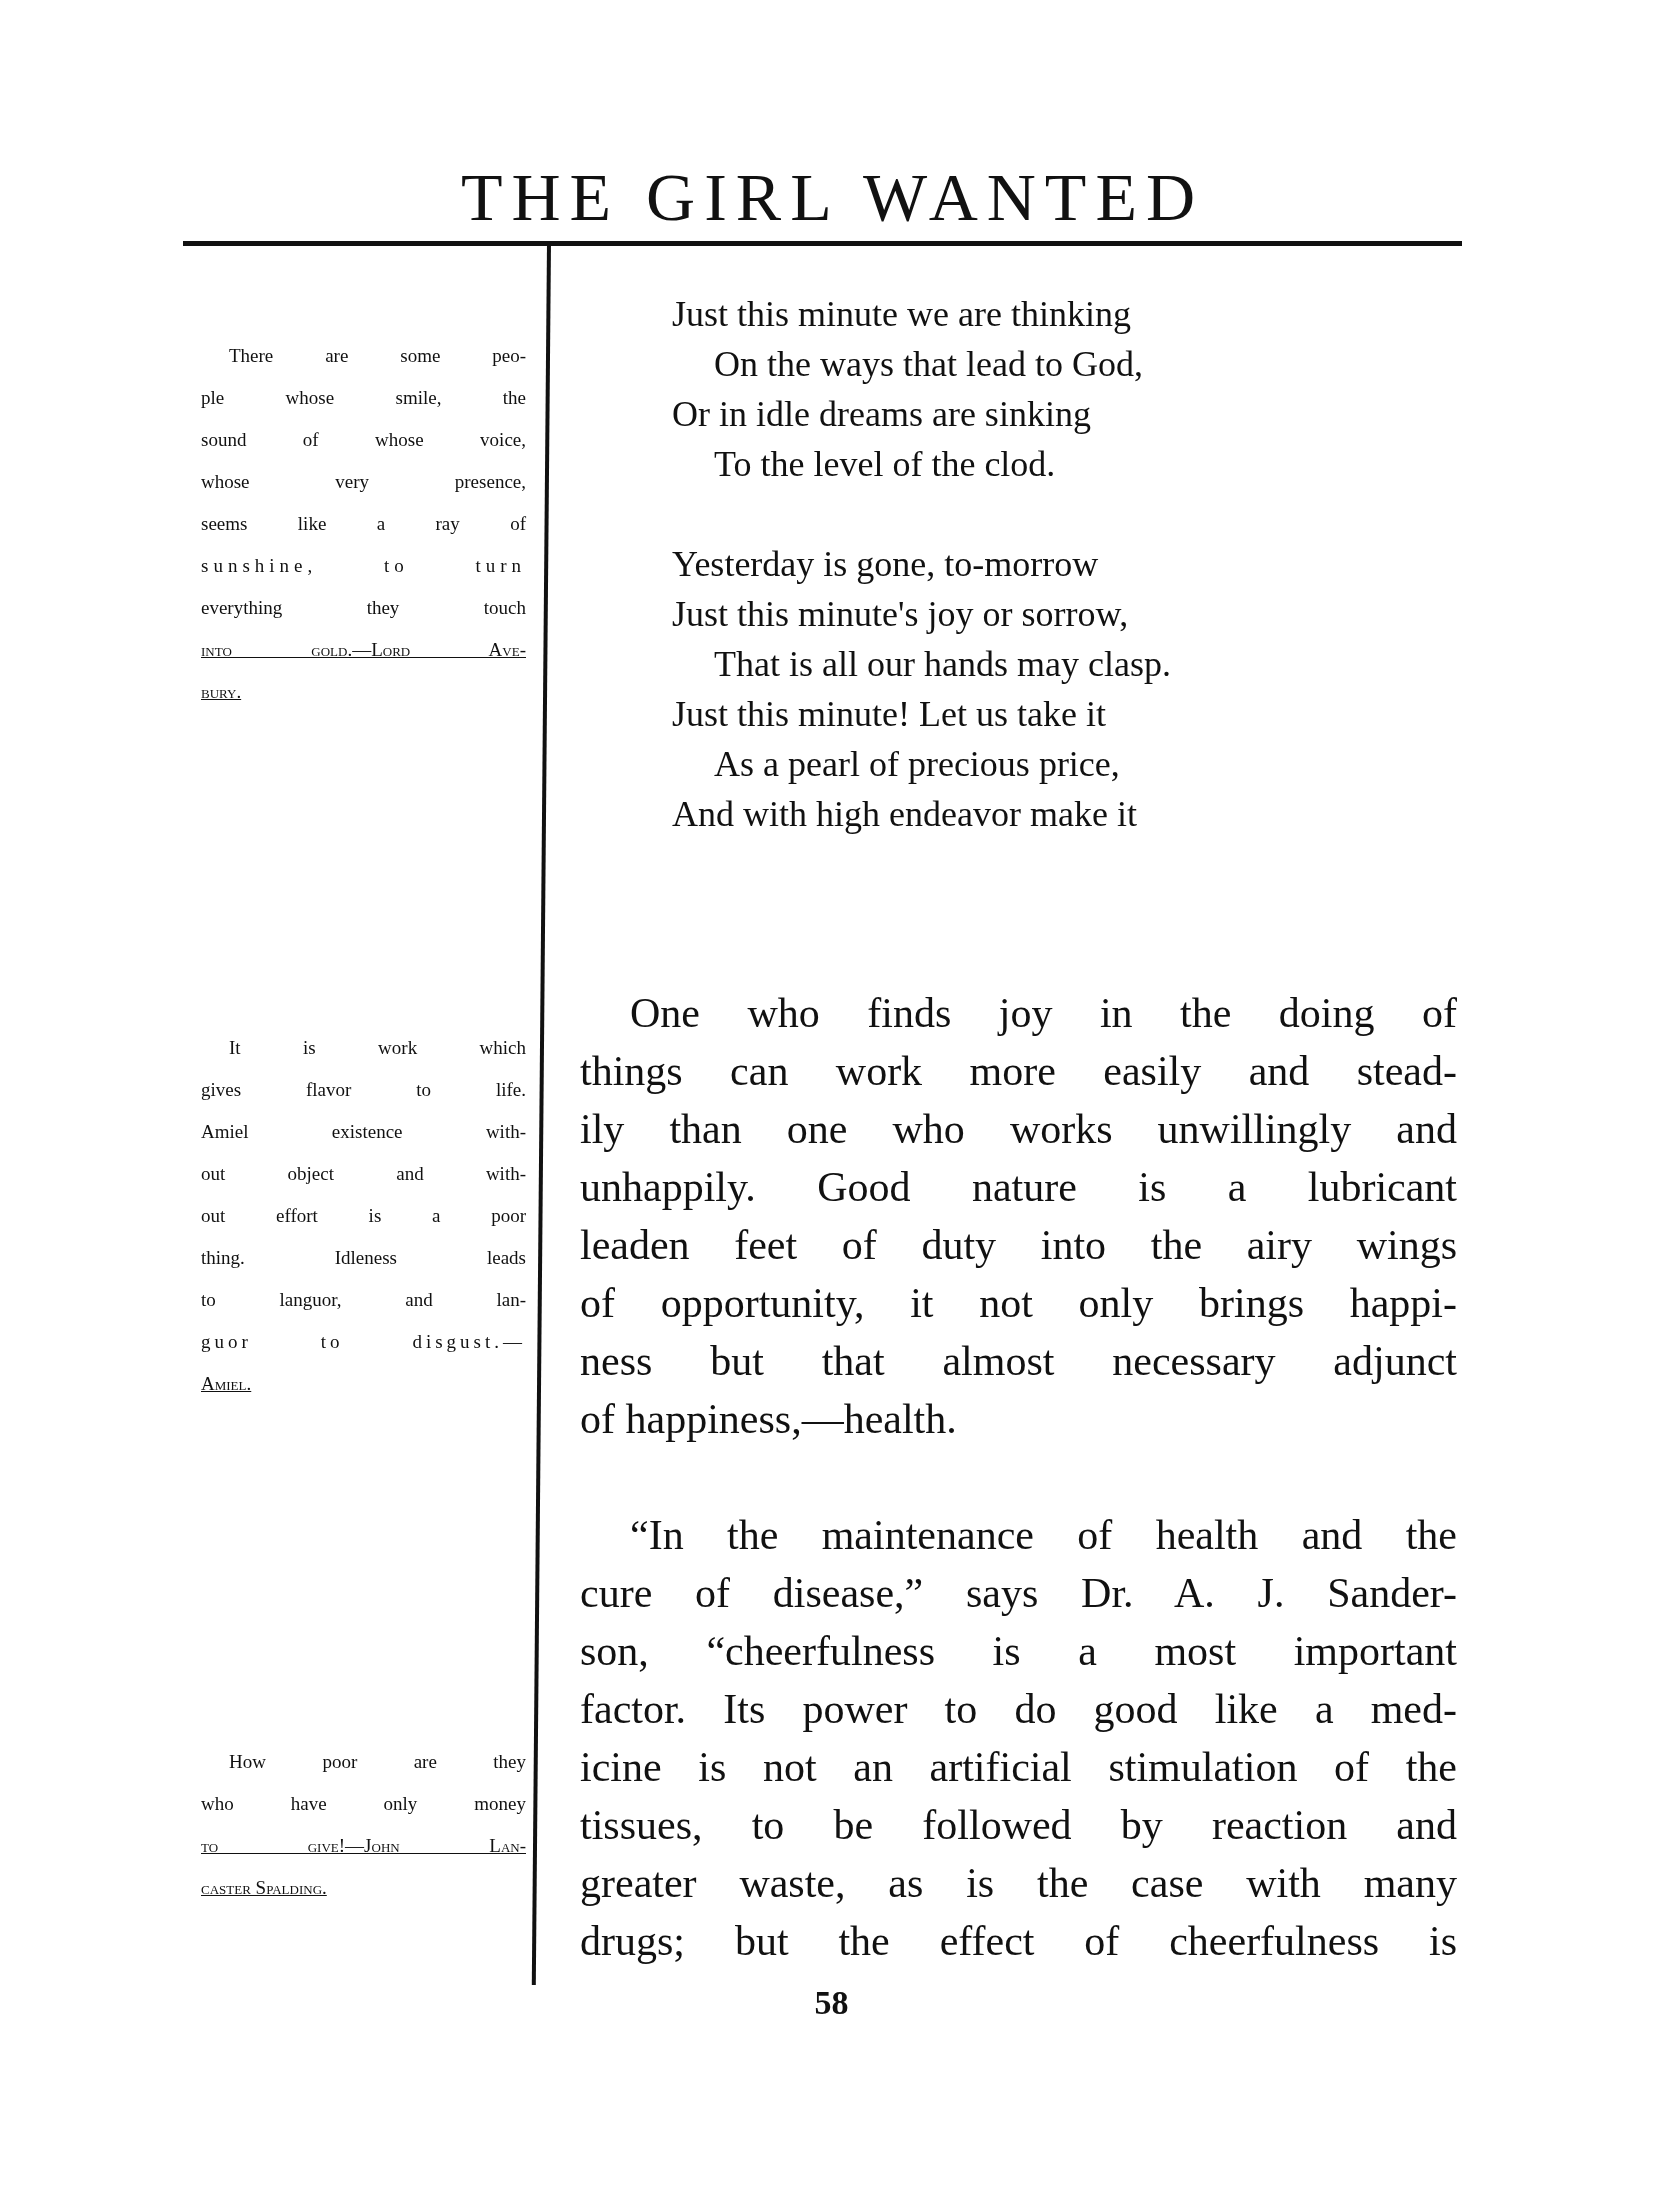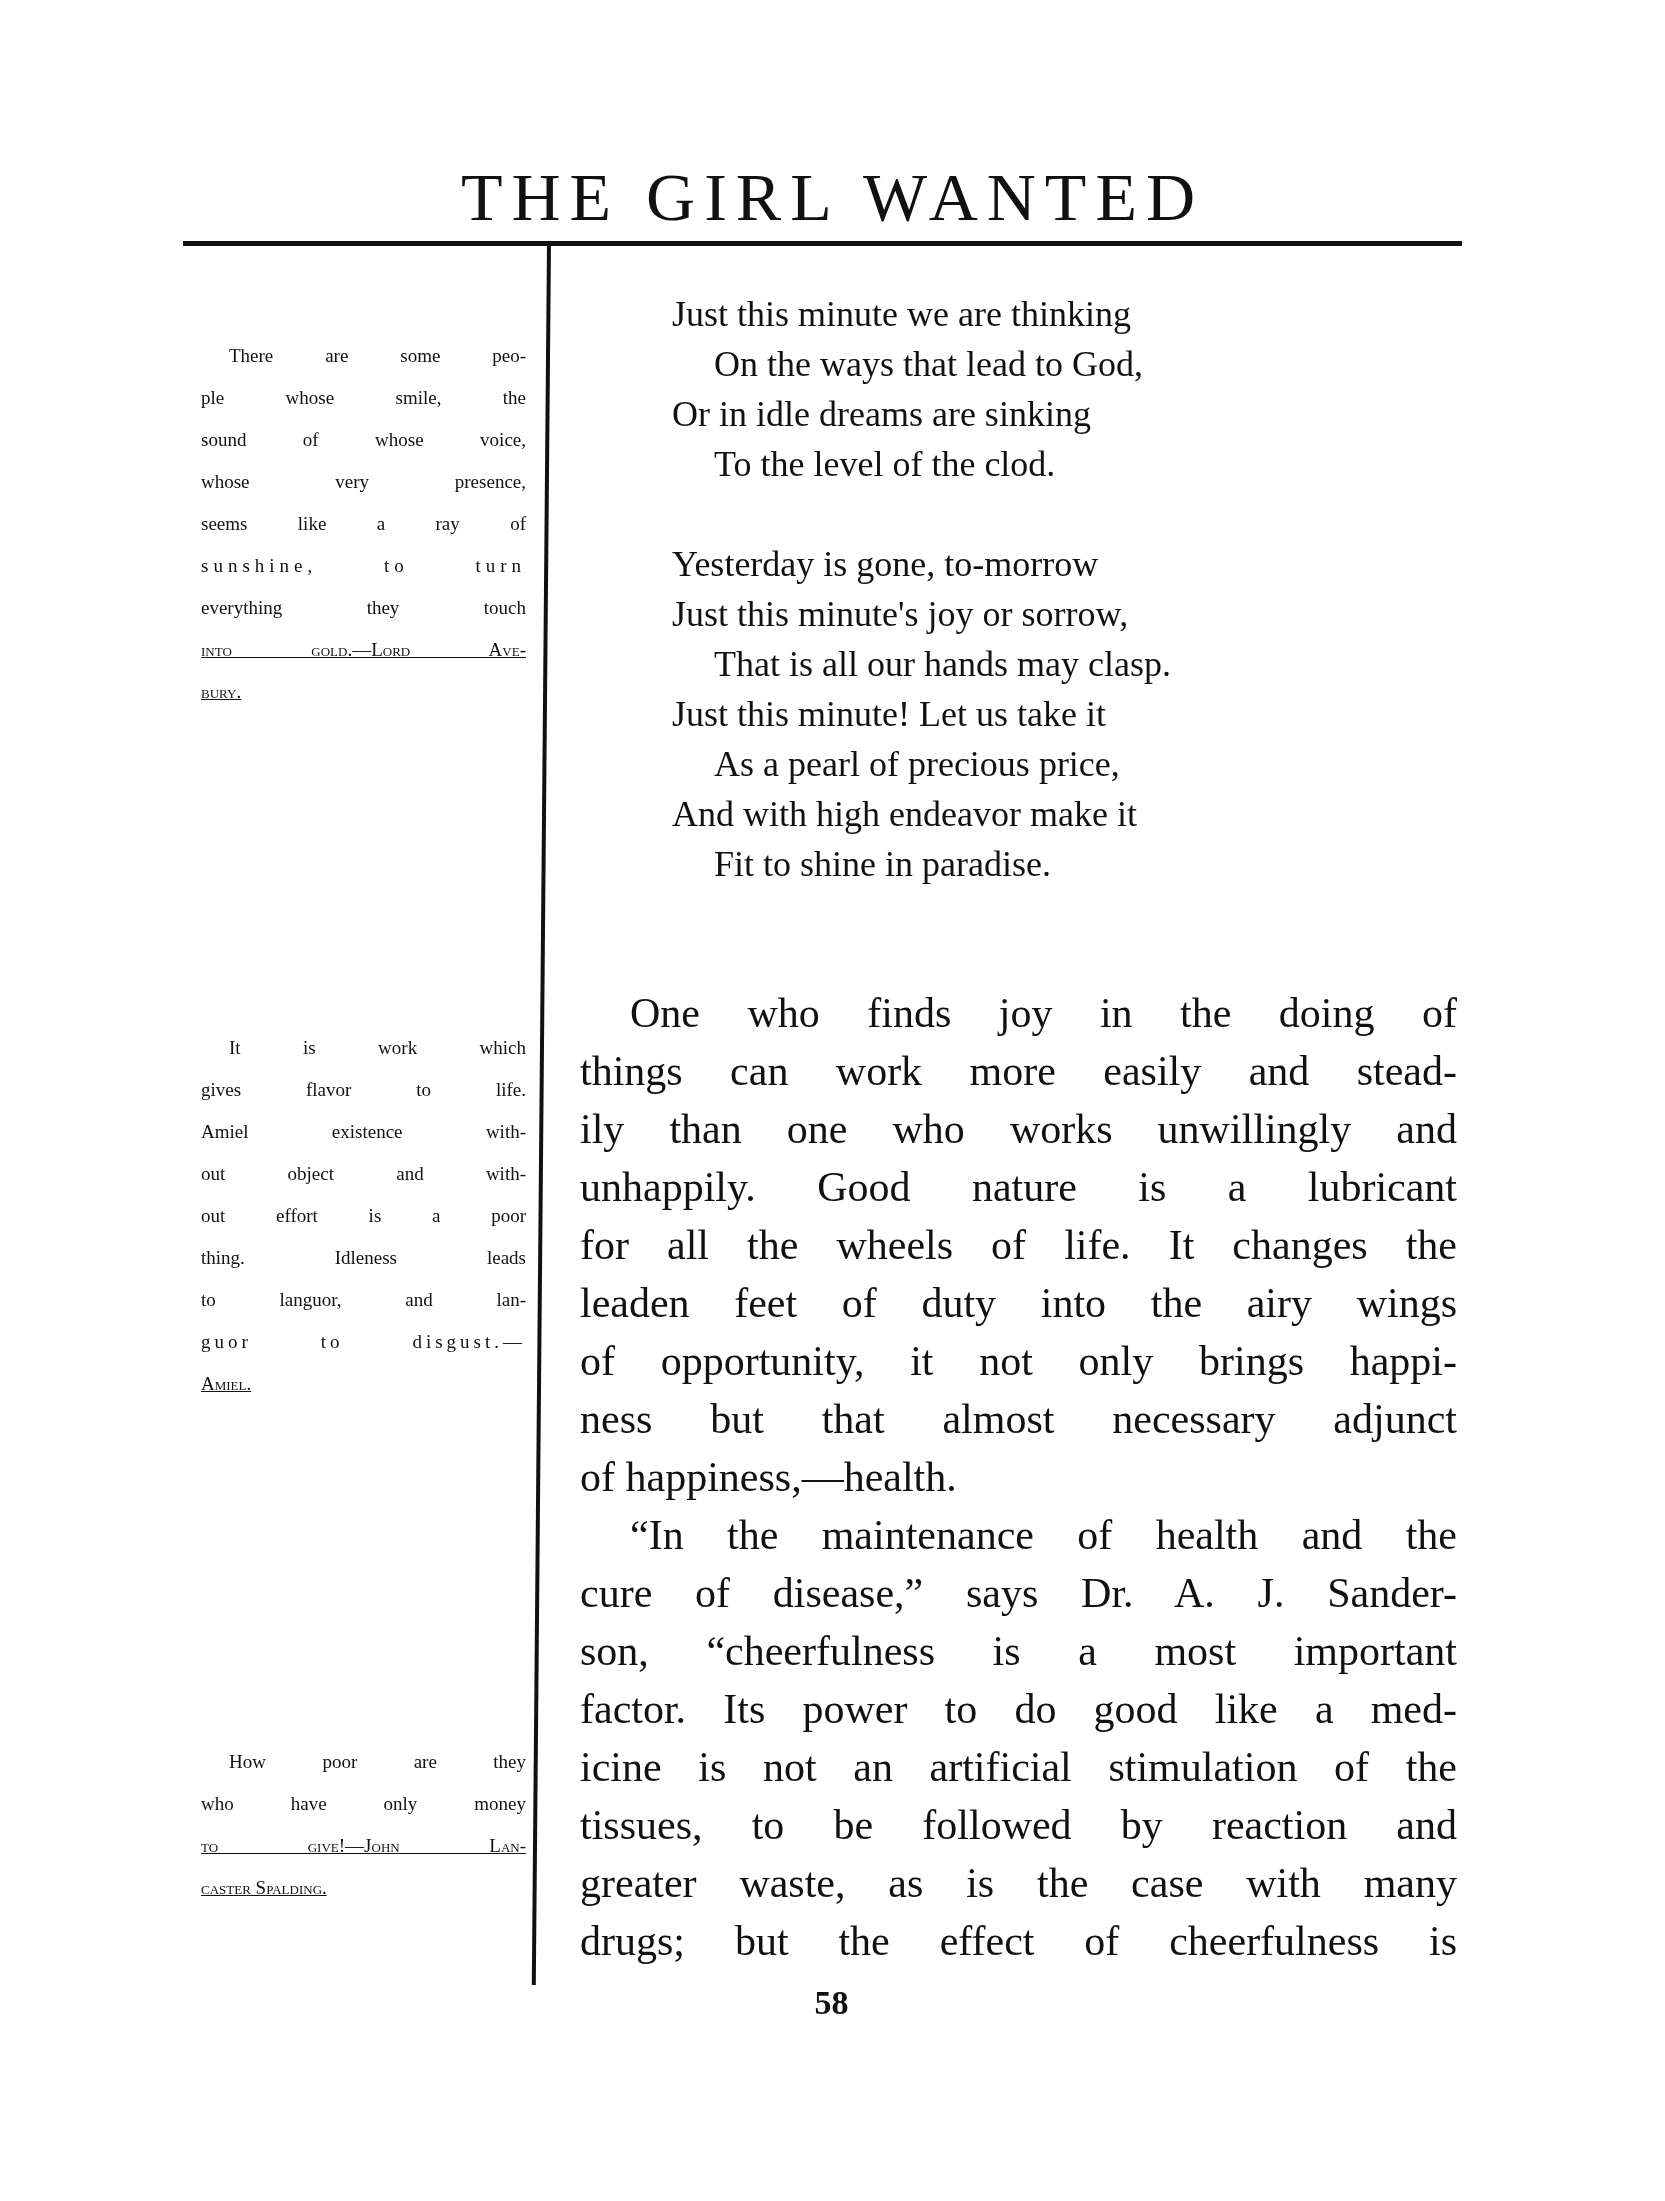--- a/index.html
+++ b/index.html
@@ -72,30 +72,28 @@
     <span class="ln indent">To the level of the clod.</span>
   </div>
   <div class="gap"></div>
   <div>
     <span class="ln">Yesterday is gone, to-morrow</span>
     <span class="ln">Just this minute's joy or sorrow,</span>
     <span class="ln indent">That is all our hands may clasp.</span>
     <span class="ln">Just this minute! Let us take it</span>
     <span class="ln indent">As a pearl of precious price,</span>
     <span class="ln">And with high endeavor make it</span>
-    <span class="ln indent">Fit to shine in paradise.</span>
   </div>
 </div>
 
 <div class="para serif" style="top:984px;">
   <span class="ln first">One who finds joy in the doing of</span>
   <span class="ln">things can work more easily and stead-</span>
   <span class="ln">ily than one who works unwillingly and</span>
   <span class="ln">unhappily. Good nature is a lubricant</span>
-  <span class="ln">for all the wheels of life. It changes the</span>
   <span class="ln">leaden feet of duty into the airy wings</span>
   <span class="ln">of opportunity, it not only brings happi-</span>
   <span class="ln">ness but that almost necessary adjunct</span>
   <span class="ln last">of happiness,—health.</span>
 </div>
 
 <div class="para serif" style="top:1506px;">
   <span class="ln first">“In the maintenance of health and the</span>
   <span class="ln">cure of disease,” says Dr. A. J. Sander-</span>
   <span class="ln">son, “cheerfulness is a most important</span>

